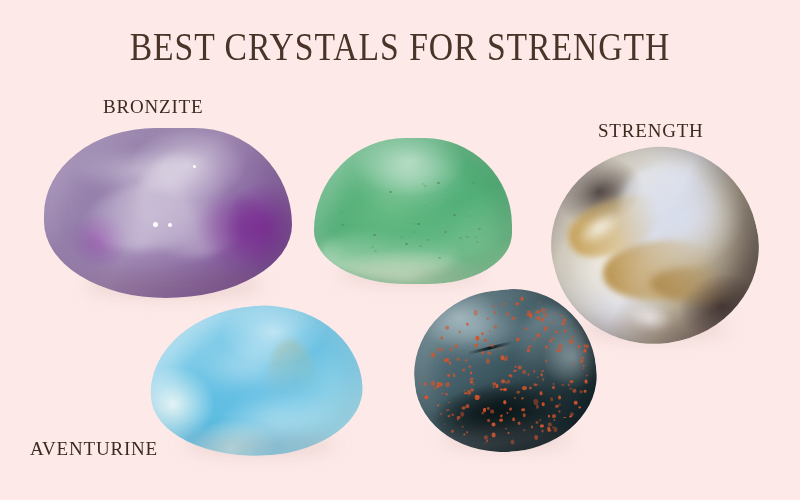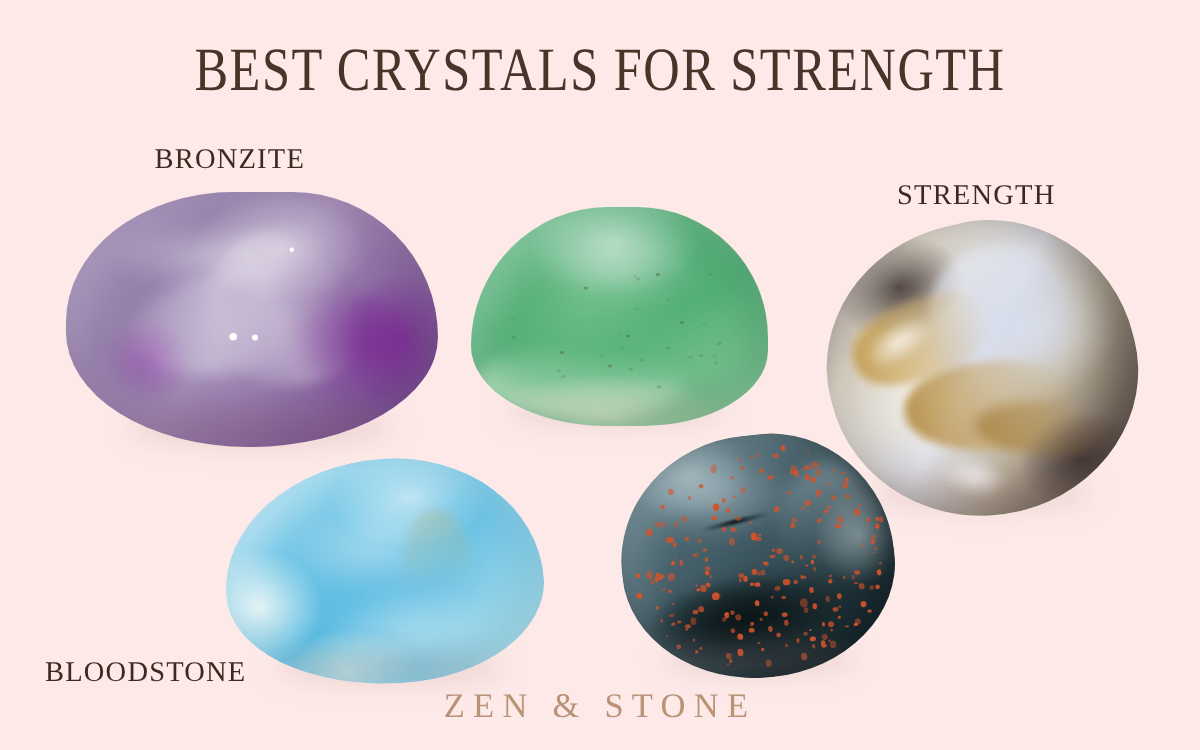--- a/index.html
+++ b/index.html
@@ -531,17 +531,16 @@
           <div class="speck" style="left: 83.76%; top: 18.96%; width: 2.5px; height: 2px; background: rgb(212, 83, 42); opacity: 0.49;"></div>
           <div class="speck" style="left: 16.79%; top: 38.22%; width: 4.3px; height: 4px; background: rgb(212, 83, 42); opacity: 0.79;"></div>
           <div class="speck" style="left: 51.07%; top: 79.03%; width: 3.4px; height: 4.1px; background: rgb(212, 83, 42); opacity: 0.77;"></div>
           <div class="speck" style="left: 94.05%; top: 38.96%; width: 1.4px; height: 1.1px; background: rgb(212, 83, 42); opacity: 0.49;"></div>
         </div>
     </div>
   </div>
 
   <div class="lbl lbl-amethyst">BRONZITE</div>
   <div class="lbl lbl-bronzite">STRENGTH</div>
-  <div class="lbl lbl-aquamarine">BLOODSTONE</div>
-
-  <div class="wordmark">ZEN &amp; STONE</div>
+  <div class="lbl lbl-aquamarine">AVENTURINE</div>
+
 
 </div>
 
 </body></html>

